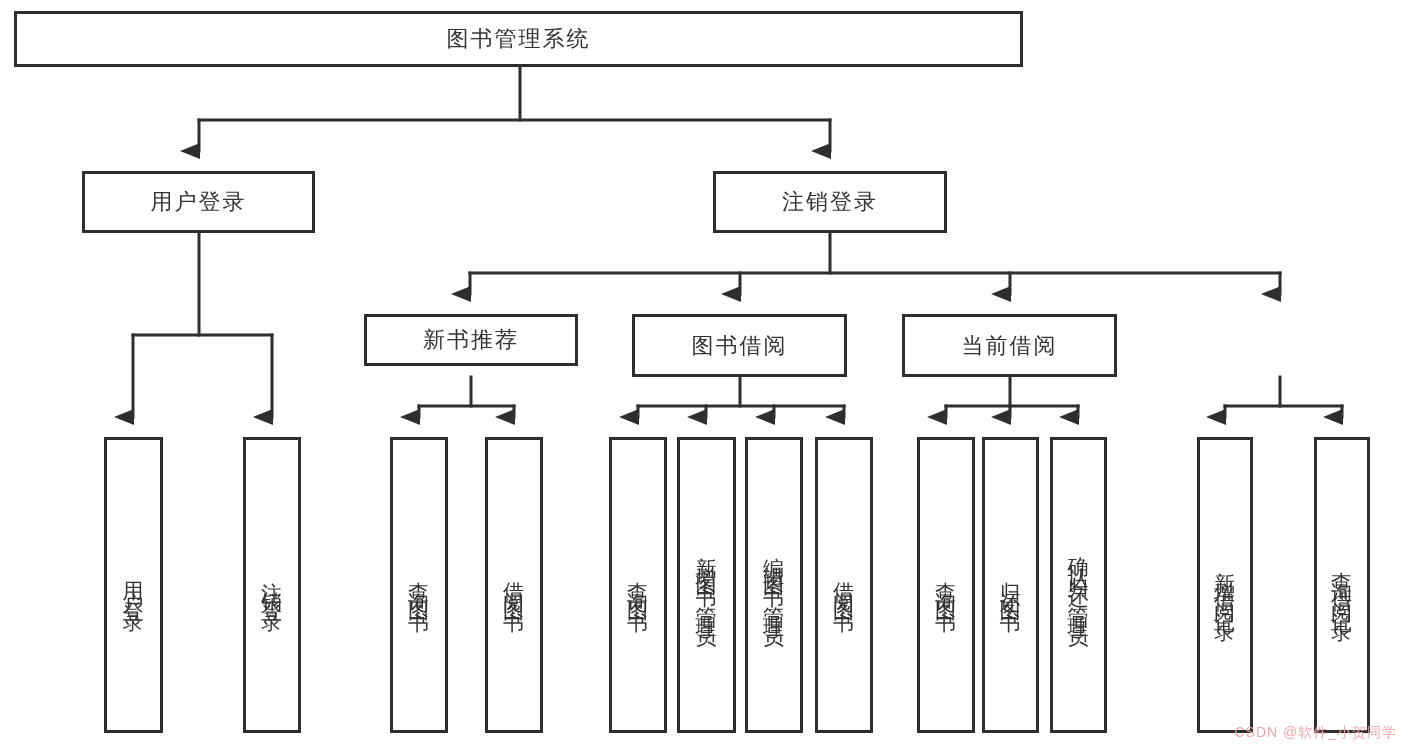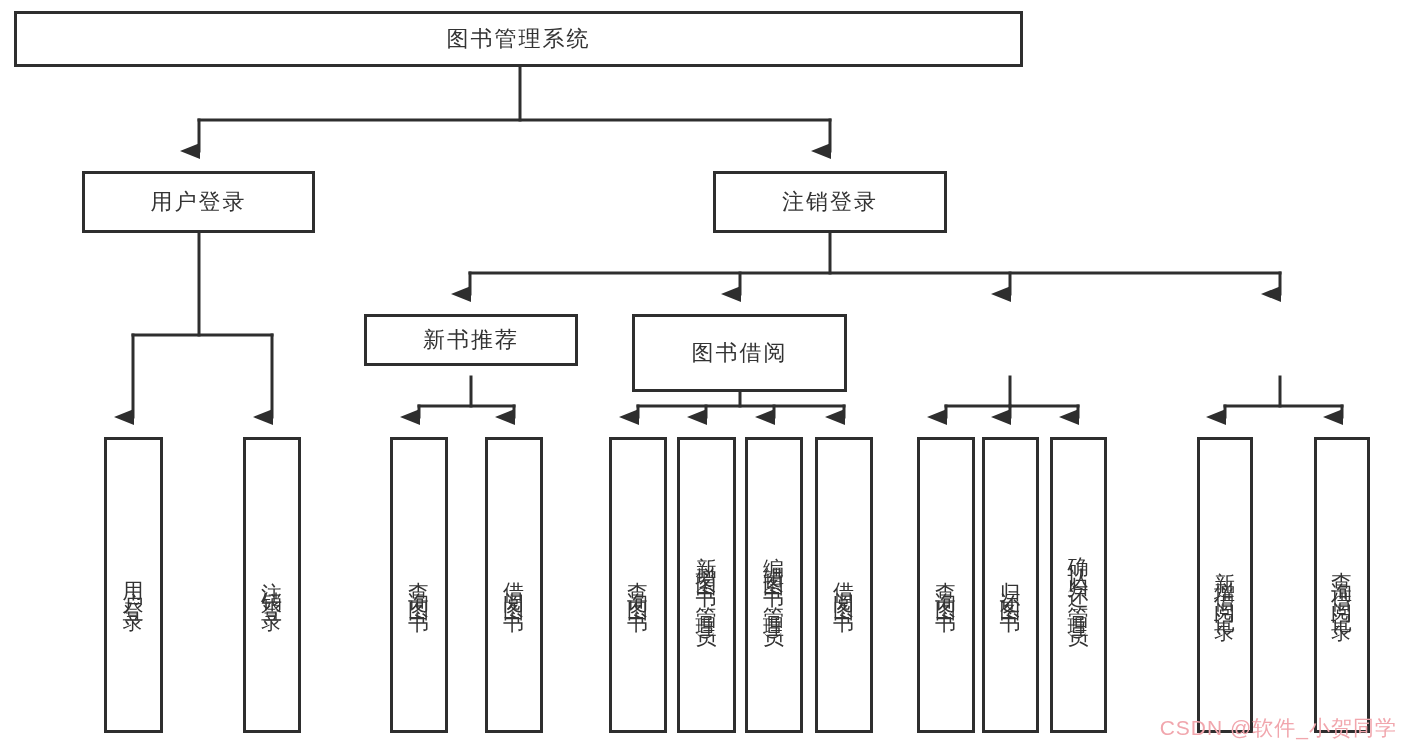--- a/index.html
+++ b/index.html
@@ -32,21 +32,21 @@
     writing-mode: vertical-rl;
     text-orientation: mixed;
     font-size: 21px;
     letter-spacing: 10px;
     line-height: 1;
   }
   .watermark {
     position: absolute;
     right: 8px;
     bottom: 5px;
-    font-size: 21px;
+    font-size: 14px;
     color: #f1a6ad;
     letter-spacing: 1px;
     white-space: nowrap;
     z-index: 10;
   }
 </style>
 </head>
 <body>
 
 <div class="stage">
@@ -108,22 +108,25 @@
   <div class="node h" style="left:82px; top:171px; width:233px; height:62px;">
     <span>用户登录</span>
   </div>
   <div class="node h" style="left:713px; top:171px; width:234px; height:62px;">
     <span>注销登录</span>
   </div>
 
   <div class="node h" style="left:364px; top:314px; width:214px; height:52px;">
     <span>新书推荐</span>
   </div>
-  <div class="node h" style="left:632px; top:314px; width:215px; height:78px;">
+  <div class="node h" style="left:632px; top:314px; width:215px; height:63px;">
     <span>图书借阅</span>
+  </div>
+  <div class="node h" style="left:902px; top:314px; width:215px; height:63px;">
+    <span>当前借阅</span>
   </div>
 
   <div class="node leaf" style="left:104px; top:437px; width:59px; height:296px;">
     <span>用户登录</span>
   </div>
   <div class="node leaf" style="left:243px; top:437px; width:58px; height:296px;">
     <span>注销登录</span>
   </div>
 
   <div class="node leaf" style="left:390px; top:437px; width:58px; height:296px;">

